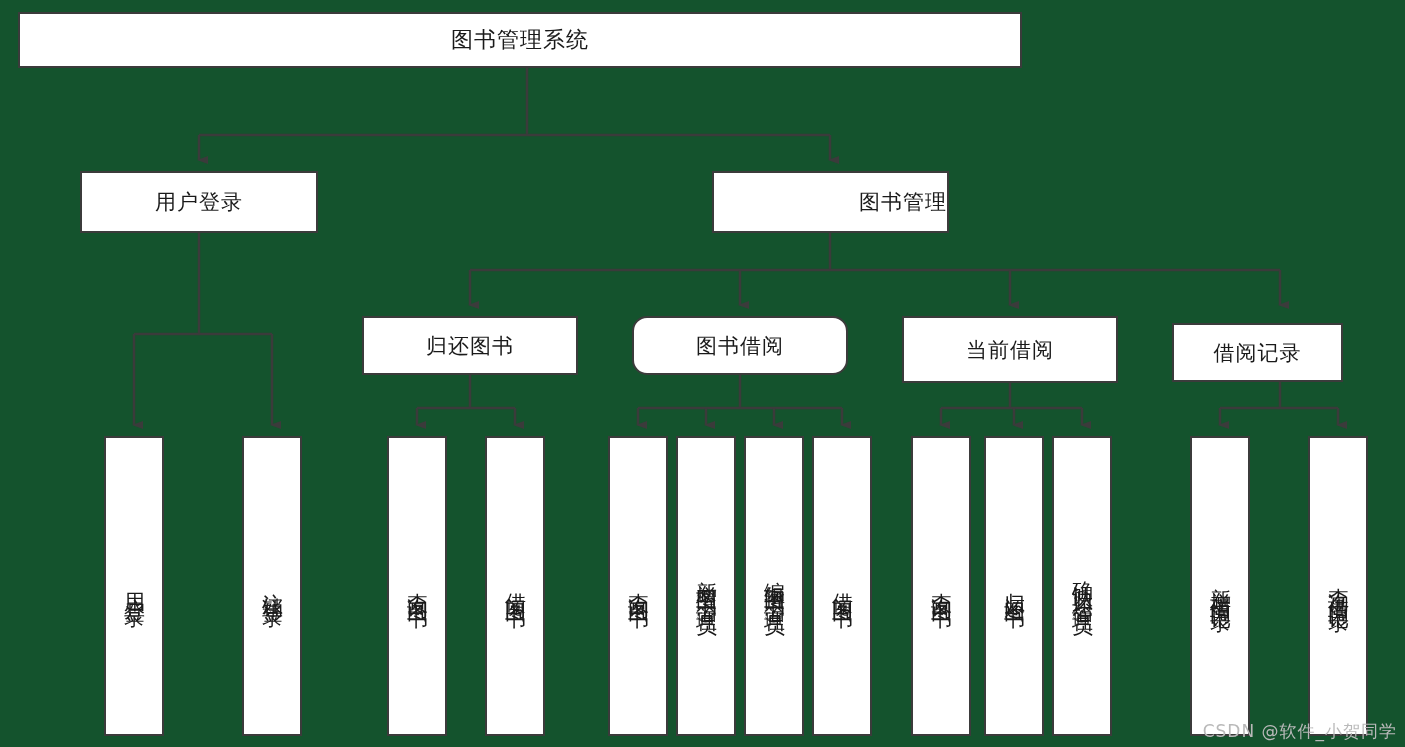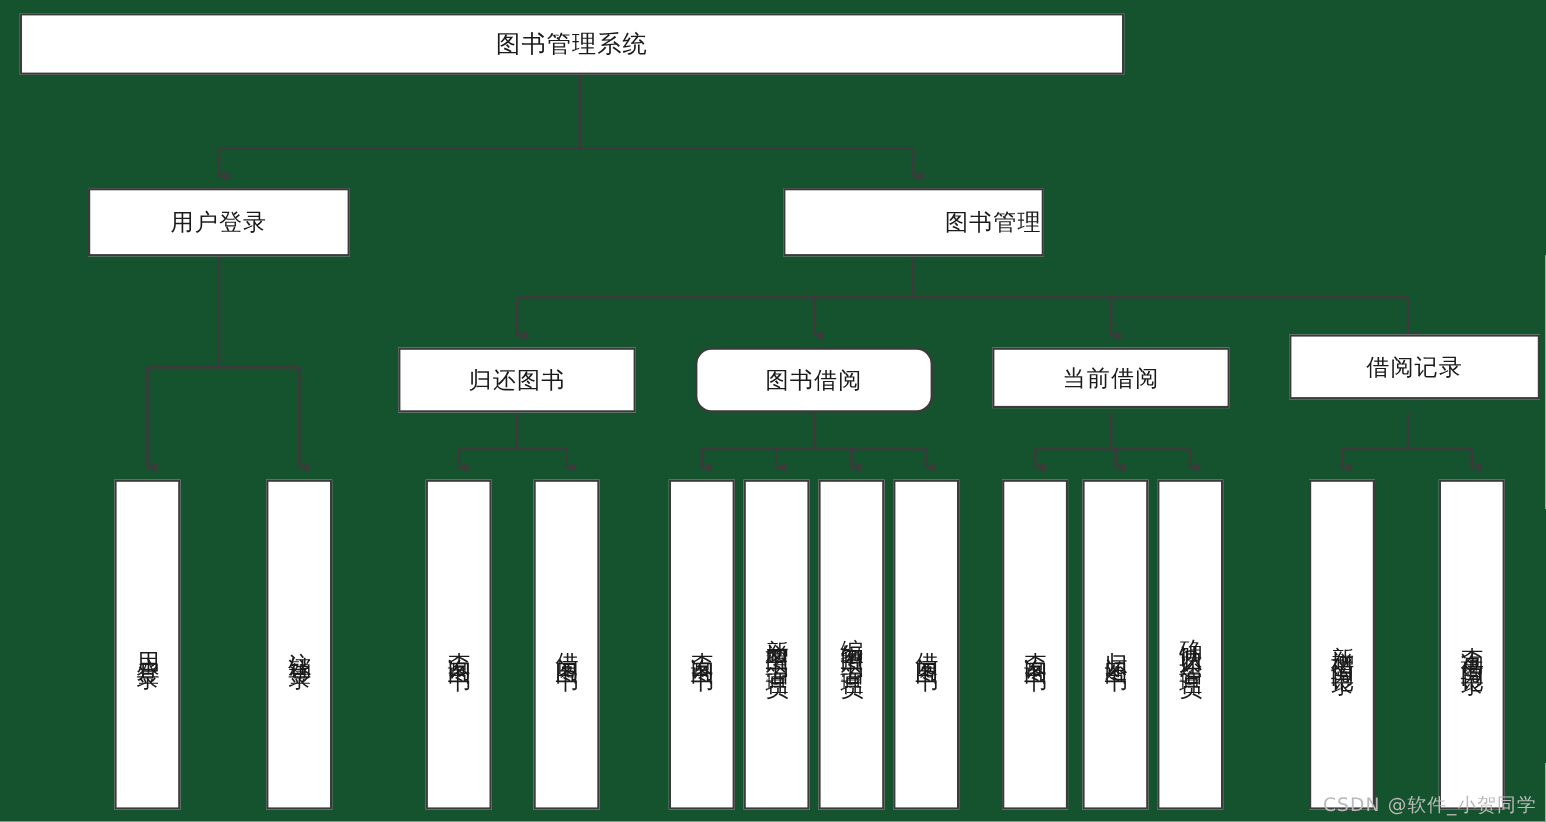--- a/index.html
+++ b/index.html
@@ -72,24 +72,24 @@
       </div>
       <div class="node-box" style="left: 712px; top: 171px; width: 237px; height: 62px; justify-content: flex-end;">
         <span class="node-h">图书管理</span>
       </div>
       <div class="node-box" style="left: 362px; top: 316px; width: 216px; height: 59px;">
         <span class="node-h">归还图书</span>
       </div>
       <div class="node-box" style="left: 632px; top: 316px; width: 216px; height: 59px; border-radius: 15px;">
         <span class="node-h">图书借阅</span>
       </div>
-      <div class="node-box" style="left: 902px; top: 316px; width: 216px; height: 55px;">
+      <div class="node-box" style="left: 902px; top: 316px; width: 216px; height: 67px;">
         <span class="node-h">当前借阅</span>
       </div>
-      <div class="node-box" style="left: 1172px; top: 304px; width: 228px; height: 59px;">
+      <div class="node-box" style="left: 1172px; top: 323px; width: 171px; height: 59px;">
         <span class="node-h">借阅记录</span>
       </div>
       <div class="node-box" style="left: 104px; top: 436px; width: 60px; height: 300px;">
         <span class="node-v">用户登录</span>
       </div>
       <div class="node-box" style="left: 242px; top: 436px; width: 60px; height: 300px;">
         <span class="node-v">注销登录</span>
       </div>
       <div class="node-box" style="left: 387px; top: 436px; width: 60px; height: 300px;">
         <span class="node-v">查询图书</span>

